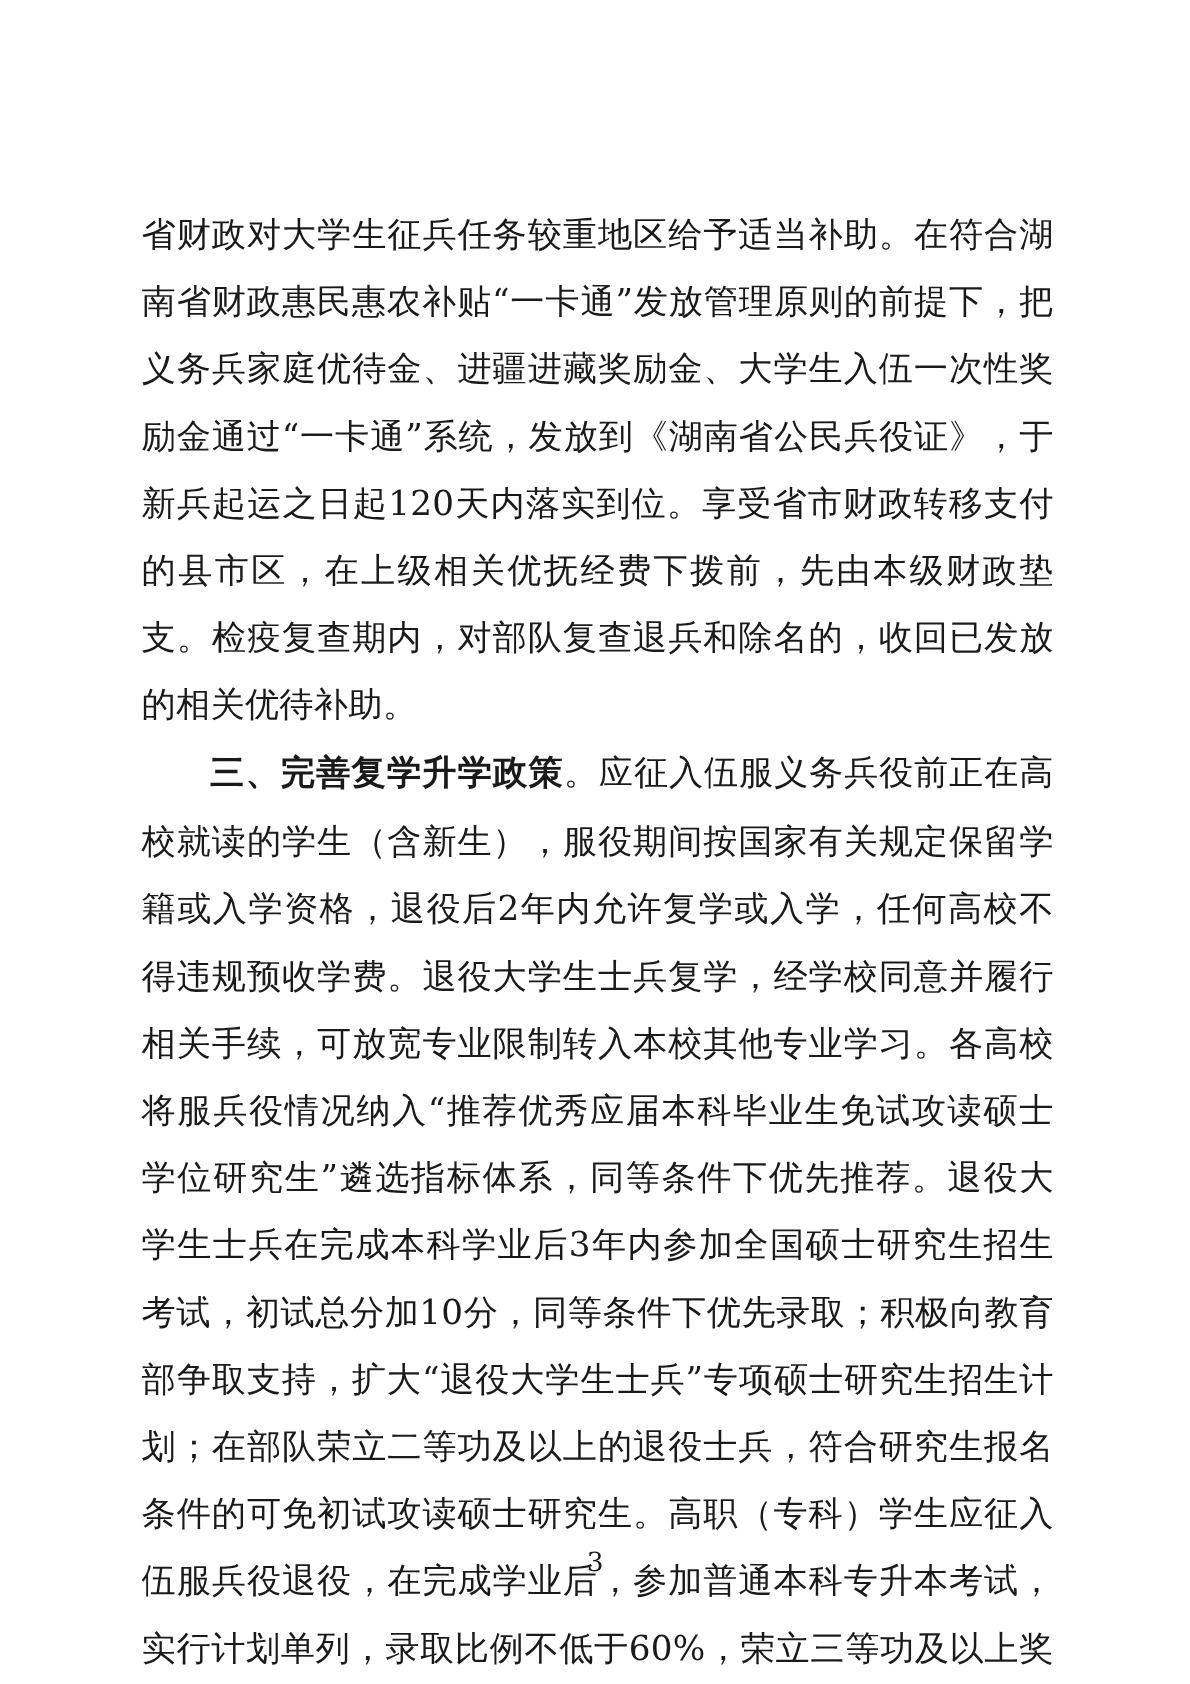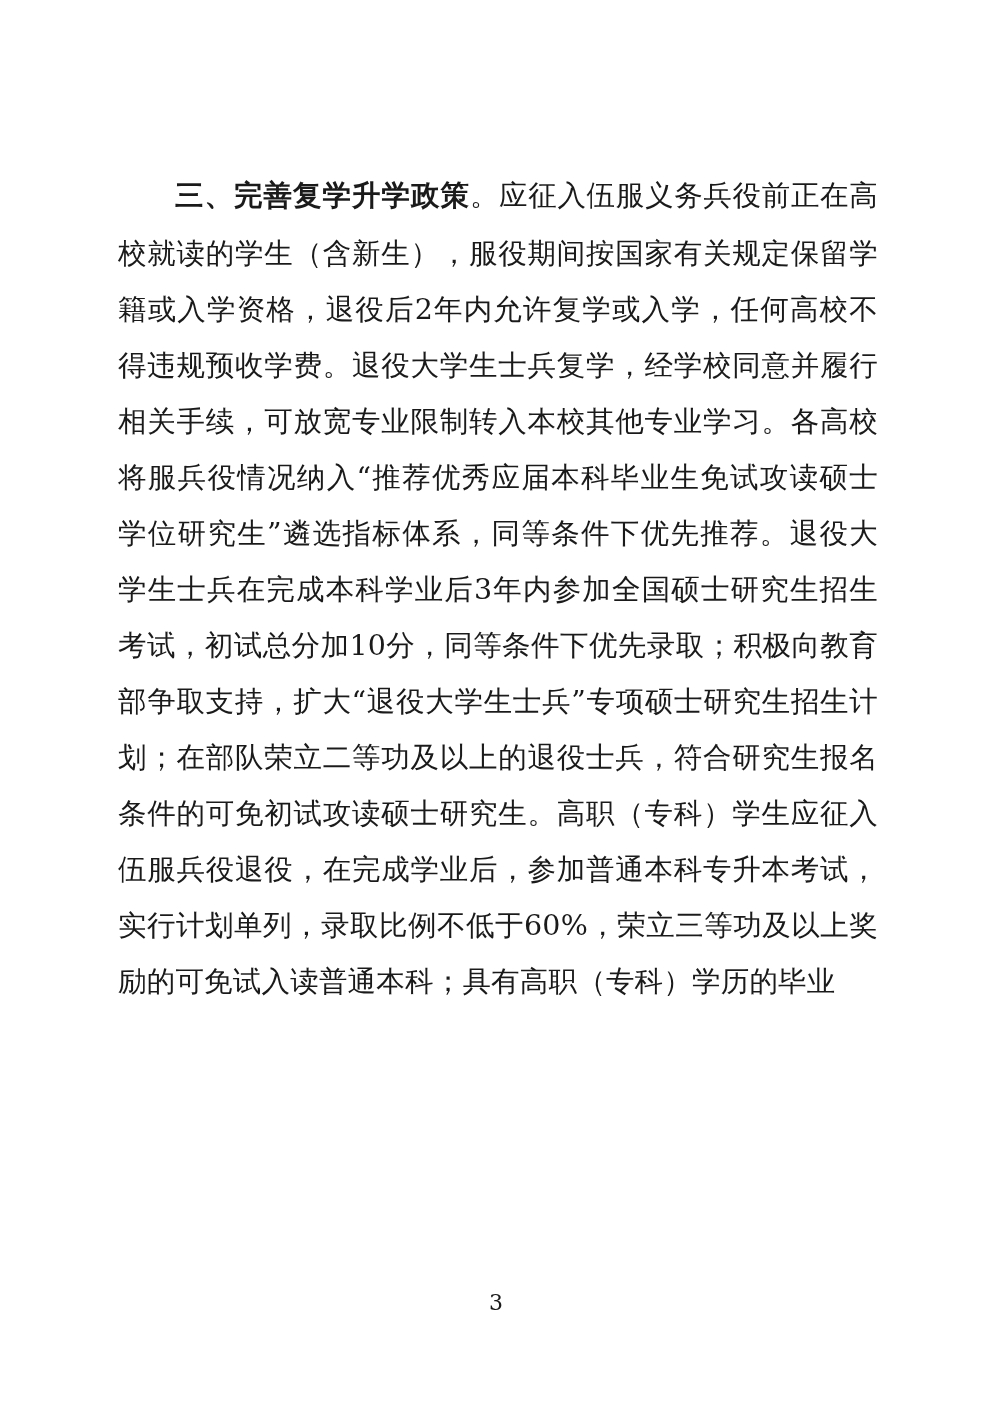--- a/index.html
+++ b/index.html
@@ -56,20 +56,21 @@
     color: #1a1a1a;
   }
 </style>
 </head>
 <body>
 
 <div class="page">
 
   <div class="content">
 
+    <p class="para">省财政对大学生征兵任务较重地区给予适当补助。在符合湖南省财政惠民惠农补贴“一卡通”发放管理原则的前提下，把义务兵家庭优待金、进疆进藏奖励金、大学生入伍一次性奖励金通过“一卡通”系统，发放到《湖南省公民兵役证》，于新兵起运之日起120天内落实到位。享受省市财政转移支付的县市区，在上级相关优抚经费下拨前，先由本级财政垫支。检疫复查期内，对部队复查退兵和除名的，收回已发放的相关优待补助。</p>
 
     <p class="para indent"><span class="heading-run">三、完善复学升学政策</span><span>。应征入伍服义务兵役前正在高校就读的学生（含新生），服役期间按国家有关规定保留学籍或入学资格，退役后2年内允许复学或入学，任何高校不得违规预收学费。退役大学生士兵复学，经学校同意并履行相关手续，可放宽专业限制转入本校其他专业学习。各高校将服兵役情况纳入“推荐优秀应届本科毕业生免试攻读硕士学位研究生”遴选指标体系，同等条件下优先推荐。退役大学生士兵在完成本科学业后3年内参加全国硕士研究生招生考试，初试总分加10分，同等条件下优先录取；积极向教育部争取支持，扩大“退役大学生士兵”专项硕士研究生招生计划；在部队荣立二等功及以上的退役士兵，符合研究生报名条件的可免初试攻读硕士研究生。高职（专科）学生应征入伍服兵役退役，在完成学业后，参加普通本科专升本考试，实行计划单列，录取比例不低于60%，荣立三等功及以上奖励的可免试入读普通本科；具有高职（专科）学历的毕业</span></p>
 
   </div>
 
   <div class="page-number">3</div>
 
 </div>
 
 </body></html>

